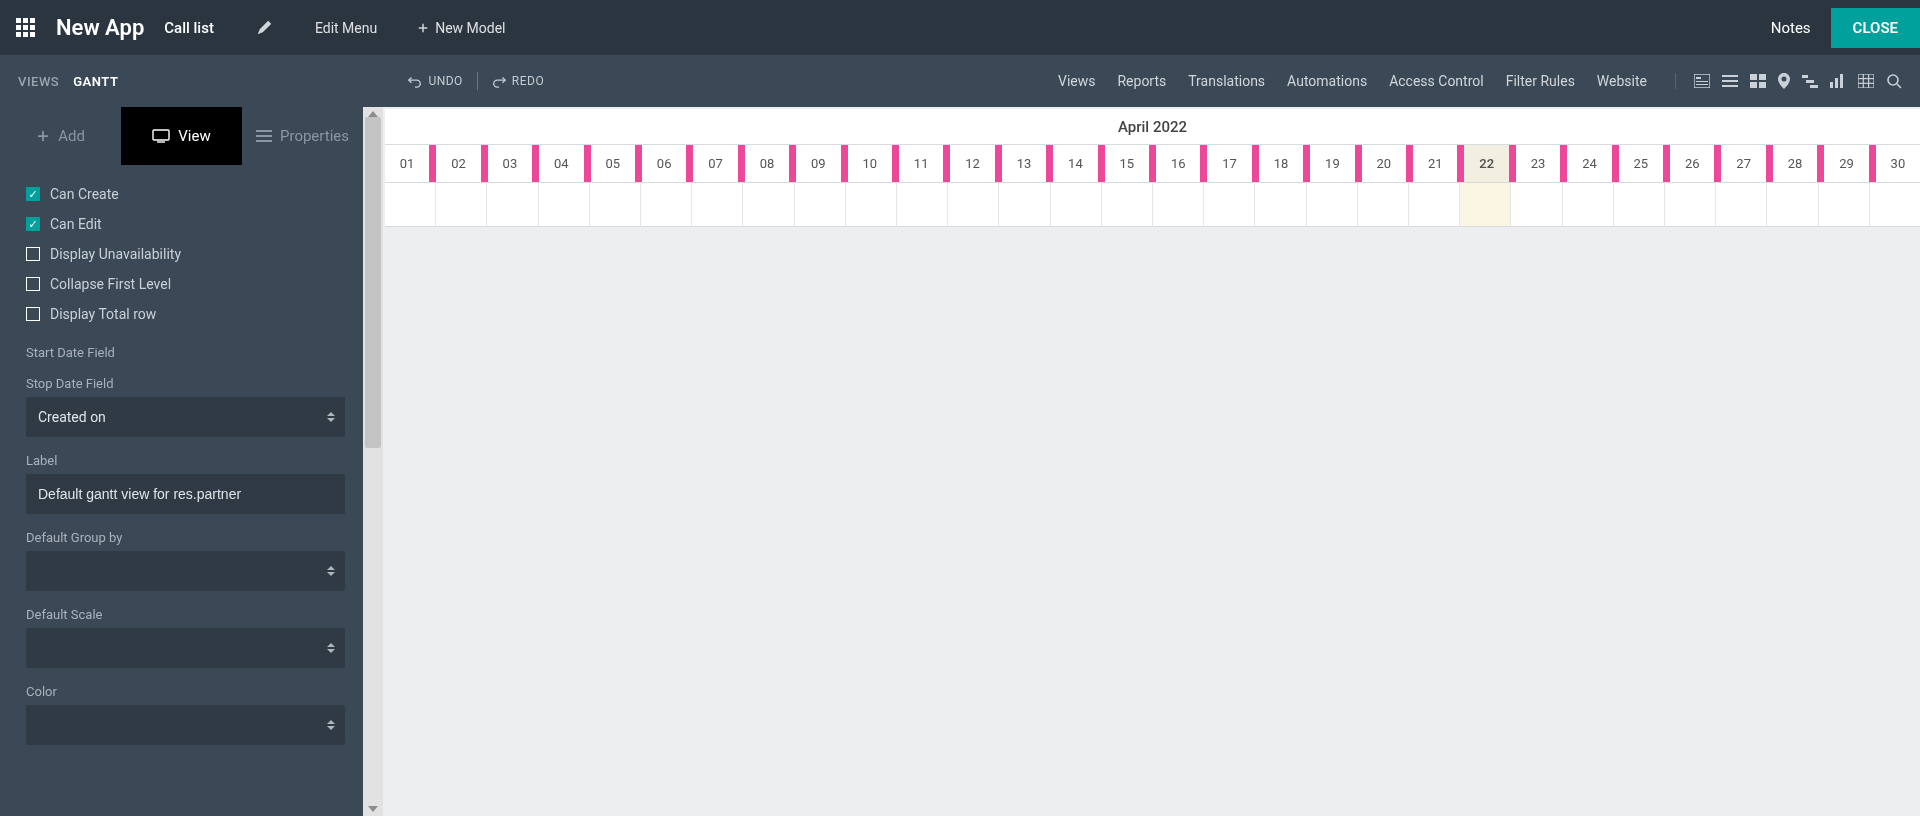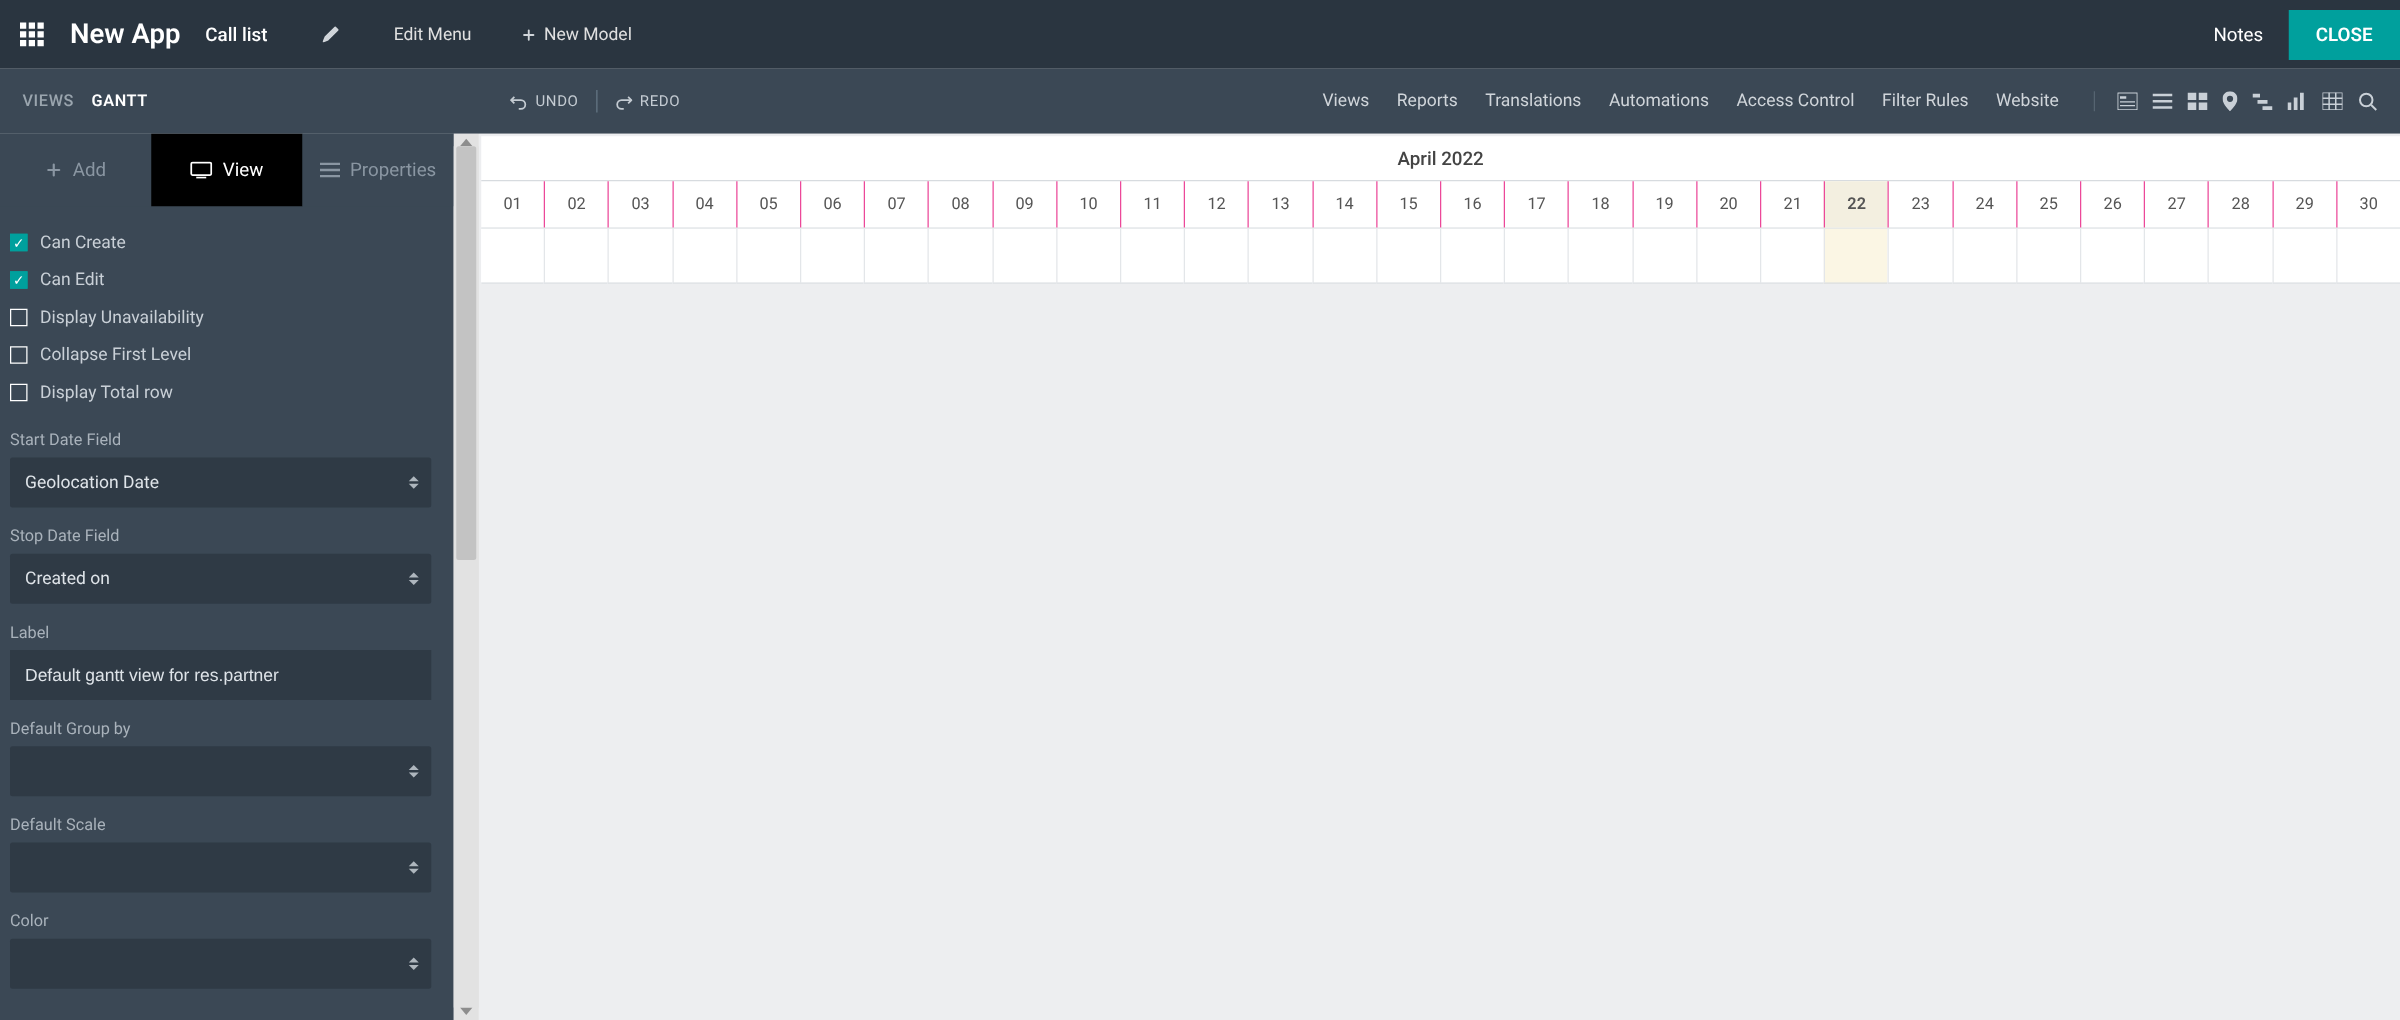--- a/index.html
+++ b/index.html
@@ -86,21 +86,21 @@
     gap:8px;
     cursor:pointer;
     font-size:15px;
     color:#8a96a2;
     background:#3b4855;
   }
   .sidebar-tab.active { background:#000000; color:#fff; }
   .sidebar-content {
     flex:1;
     overflow-y:auto;
-    padding: 14px 18px 18px 8px;
+    padding: 14px 18px 18px 26px;
   }
   .opt-row {
     display:flex; align-items:center; gap:10px;
     padding: 7px 0;
     color:#c9d0d7;
     font-size:14px;
     cursor:pointer;
   }
   .chk {
     width:14px; height:14px; border:1px solid #fff; display:inline-flex; align-items:center; justify-content:center;
@@ -166,21 +166,21 @@
   .gantt-title {
     height:36px; display:flex; align-items:center; justify-content:center;
     border-bottom:1px solid #d7dbdf;
     color:#444; font-size:15px; font-weight:500;
   }
   .gantt-days {
     display:flex; height:38px; border-bottom:1px solid #d7dbdf;justify-content:center;
   }
   .gantt-day {
     flex:1; display:flex; align-items:center; justify-content:center;
-    border-left:1px solid #ec4899; color:#555; font-size:13px;
+    border-left:7px solid #ec4899; color:#555; font-size:13px;
   }
   .gantt-day:first-child { border-left:none; }
   .gantt-day.today { background:#f3efe0; font-weight:600; }
   .gantt-cells {
     display:flex; height:44px;
   }
   .gantt-cell {
     flex:1; border-left:1px solid #e3e6e9; border-bottom:1px solid #d7dbdf; background:#fff;
   }
   .gantt-cell:first-child { border-left:none; }
@@ -343,27 +343,20 @@
       <div class="opt-row">
         <span class="chk"></span>
         <span>Collapse First Level</span>
       </div>
       <div class="opt-row">
         <span class="chk"></span>
         <span>Display Total row</span>
       </div>
 
       <div class="field-label">Start Date Field</div>
-      <div class="select-box">
-        <span>Geolocation Date</span>
-        <span class="caret">
-            <span class="caret-up"></span>
-            <span class="caret-down"></span>
-          </span>
-      </div>
 
       <div class="field-label">Stop Date Field</div>
       <div class="select-box">
         <span>Created on</span>
         <span class="caret">
             <span class="caret-up"></span>
             <span class="caret-down"></span>
           </span>
       </div>
 

